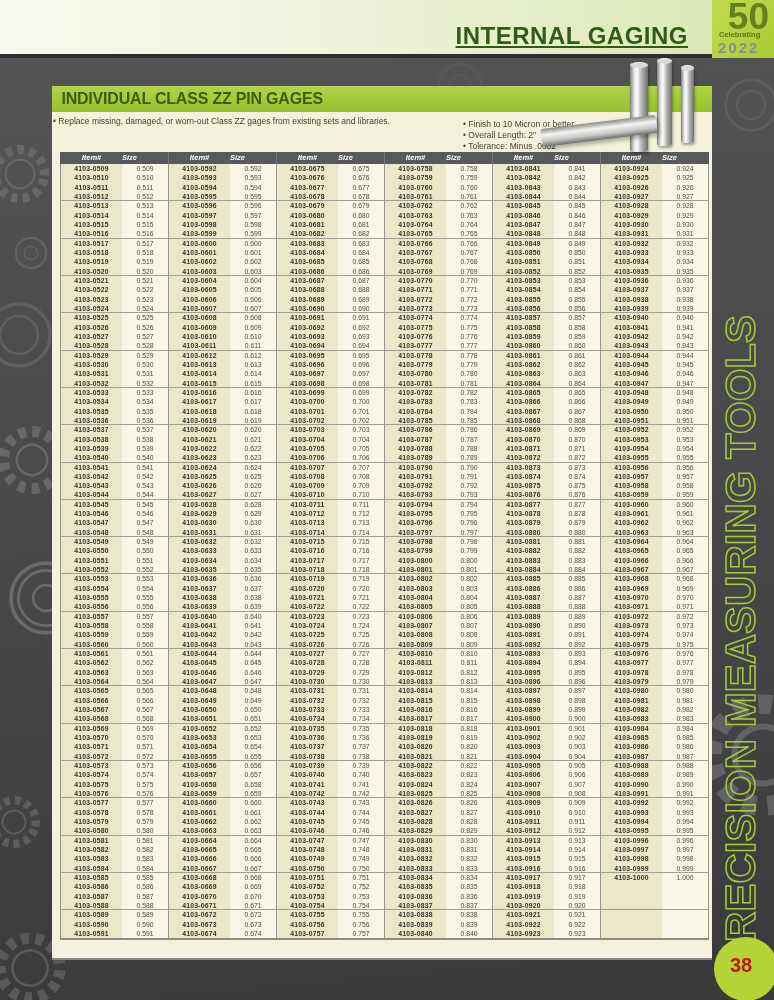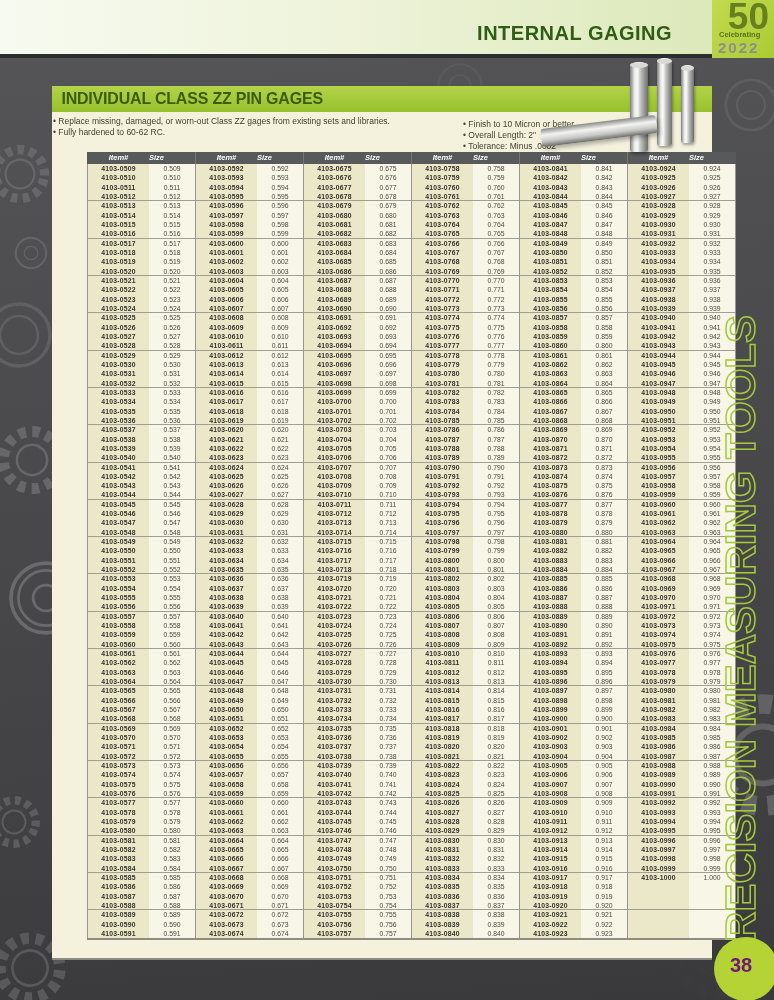--- a/index.html
+++ b/index.html
@@ -10,22 +10,22 @@
     background:linear-gradient(175deg,#565658 0%,#4c4c4e 35%,#424244 75%,#39393b 100%);
   }
   
   .top-band {
     position:absolute; left:0; top:0; width:774px; height:58px;
     background:linear-gradient(to right,#f7faf0 0%,#eef3da 45%,#dcea bb 75%,#d5e5ac 100%);
     background:linear-gradient(to right,#f7faf0 0%,#eef3da 45%,#d9e7b4 100%);
     border-bottom:4px solid #2d2d2f;
   }
   .main-title {
-    position:absolute; right:102px; top:22px;
-    font-size:20px; font-weight:800; letter-spacing:.5px; color:#2f5d14;
+    position:absolute; right:86px; top:22px;
+    font-size:24px; font-weight:800; letter-spacing:.5px; color:#2f5d14;text-decoration:underline;
   }
   .logo {
     position:absolute; right:0; top:0; width:62px; height:58px;
     background:linear-gradient(135deg,#c3da4e 0%,#aacb34 100%);
     overflow:hidden; z-index:6;
   }
   .logo-big { font-size:37px; font-weight:800; color:#66801f; line-height:34px; text-align:right; padding-right:5px; }
   .logo-small { font-size:7.5px; font-weight:700; color:#587316; padding-left:7px; margin-top:-4px; }
   .logo-year { font-size:15px; font-weight:800; color:#8c8e90; letter-spacing:2px; padding-left:6px; }
   
@@ -43,21 +43,21 @@
   .banner-text {
     display:inline-block; transform:scaleX(.94); transform-origin:left center;
     font-size:17px; font-weight:800; color:#3c5c10; line-height:26px; padding-left:10px;
     letter-spacing:-.2px; white-space:nowrap;
   }
   .features-left { position:absolute; left:1px; top:30px; }
   .features-right { position:absolute; left:411px; top:33px; }
   .feat { font-size:8.5px; line-height:11px; color:#45432f; white-space:nowrap; }
   .feat::before { content:"•  "; }
   
-  .gage-table { position:absolute; left:8px; top:66px; width:649px;margin-left:27px; }
+  .gage-table { position:absolute; left:8px; top:66px; width:649px; }
   .thead { display:flex; width:649px; height:12px; background:#58595b; }
   .thead .hgroup { width:108px; display:flex; border-left:1px solid #76767a; }
   .thead .hgroup:first-child { border-left:1px solid #58595b; }
   .h-item { width:61px; text-align:center; }
   .h-size { width:46px; text-align:left; }
   .thead span { font-size:7.5px; font-weight:700; font-style:italic; color:#ffffff; line-height:12px; }
   .tbody { display:flex; border-bottom:2px solid #8f8d82; }
   .tgroup { width:108px; border-left:1px solid #98968c; }
   .tgroup:last-child { width:109px; border-right:1px solid #98968c; }
   .trow { display:flex; height:9.337px; }
@@ -94,21 +94,21 @@
   .vertical-text span {
     writing-mode:vertical-rl; transform:rotate(180deg); white-space:nowrap;
     font-size:42px; font-weight:700; letter-spacing:0px;
     color:transparent; -webkit-text-stroke:1.5px #a6ca3a;
   }
   @supports not (-webkit-text-stroke:1px #000) { .vertical-text span { color:#a6ca3a; } }
   .page-circle {
     position:absolute; left:714px; top:937px; width:64px; height:64px; border-radius:50%;
     background:#b6d335; z-index:4; display:flex; align-items:center; justify-content:center;
   }
-  .page-circle span { font-size:20px; font-weight:800; color:#701a75; margin-left:-10px; margin-top:-8px; }
+  .page-circle span { font-size:20px; font-weight:800; color:#b91c1c; margin-left:-10px; margin-top:-8px; }
 </style>
 </head>
 <body>
 
 <div class="page">
 
   <svg class="gear" style="left:-16px;top:138px;width:72px;height:72px;color:#67676a;transform:rotate(12deg)" viewBox="0 0 100 100">
       <circle class="teeth" cx="50" cy="50" r="34" fill="none" stroke="currentColor" stroke-width="13"></circle>
       <circle cx="50" cy="50" r="20" fill="none" stroke="currentColor" stroke-width="3"></circle>
     </svg>
@@ -162,21 +162,20 @@
     <div class="logo-small">Celebrating</div>
     <div class="logo-year">2022</div>
   </div>
 
   <div class="panel">
     <div class="banner">
       <span class="banner-text">INDIVIDUAL CLASS ZZ PIN GAGES</span>
     </div>
     <div class="features-left">
       <div class="feat">Replace missing, damaged, or worn-out Class ZZ gages from existing sets and libraries.</div>
-      <div class="feat">Fully hardened to 60-62 RC.</div>
     </div>
     <div class="features-right">
       <div class="feat">Finish to 10 Micron or better.</div>
       <div class="feat">Overall Length: 2"</div>
       <div class="feat">Tolerance: Minus .0002"</div>
     </div>
     <div class="gage-table">
       <div class="thead">
           <div class="hgroup">
             <span class="h-item">Item#</span>

